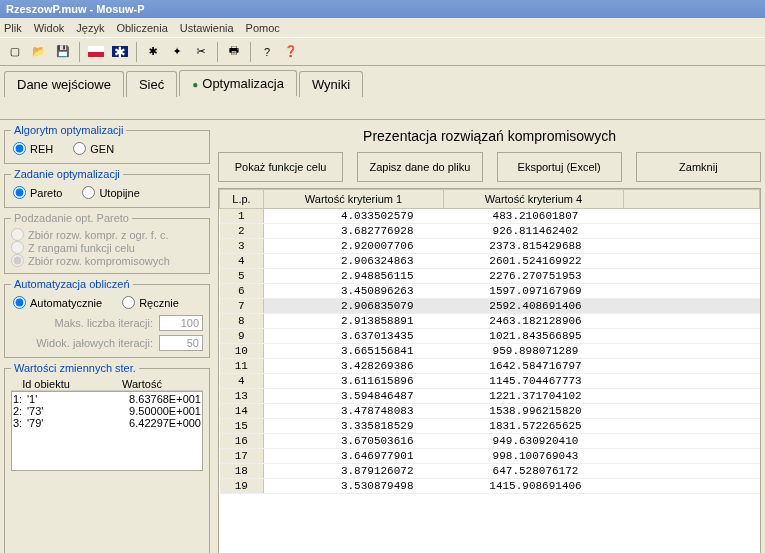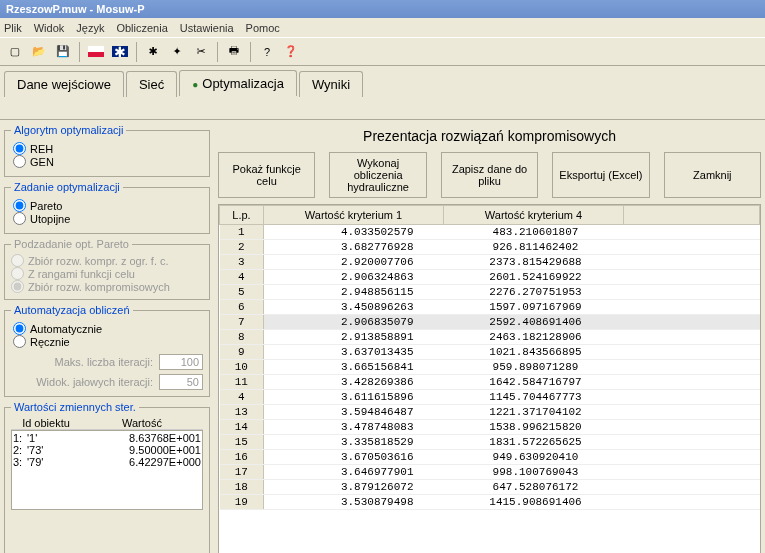--- a/index.html
+++ b/index.html
@@ -13,21 +13,21 @@
   .tabs { display: flex; align-items: flex-end; height: 30px; padding: 4px 4px 0 4px; }
   .tab { padding: 5px 12px; border: 1px solid #aca899; border-bottom: none; background: #ece9d8; margin-right: 2px; border-radius: 3px 3px 0 0; position: relative; top: 1px; font-size: 13px; }
   .tab.active { background: #ece9d8; font-weight: normal; z-index: 2; top: 0; }
   .tab.active::before { content: "●"; color: #2a7a2a; margin-right: 4px; font-size: 10px; }
   .body-area { display: flex; border-top: 1px solid #aca899; height: calc(553px - 18px - 20px - 28px - 30px); margin-top: 23px; }
   .left { width: 214px; padding: 4px; display: flex; flex-direction: column; gap: 4px; }
   .right { flex: 1; padding: 4px; display: flex; flex-direction: column; }
   fieldset { border: 1px solid #aca899; padding: 4px 6px 6px 6px; margin: 0; }
   legend { color: #0046d5; padding: 0 3px; }
   legend.gray { color: #888; }
-  .radio-row { display: flex; gap: 0; padding: 2px 2px; flex-direction: column; }
+  .radio-row { display: flex; gap: 20px; padding: 2px 2px; }
   .radio-item { display: flex; align-items: center; gap: 4px; }
   .radio-item input { margin: 0; }
   .disabled, .disabled * { color: #999 !important; }
   .num-row { display: flex; align-items: center; justify-content: flex-end; gap: 6px; margin-top: 4px; }
   .num-row input { width: 44px; text-align: right; border: 1px solid #aca899; background: #fff; padding: 1px 3px; }
   .ster-head { display: flex; border-bottom: 1px solid #ccc; font-size: 11px; }
   .ster-head span:nth-child(1){ width:70px; text-align:center;}
   .ster-head span:nth-child(2){ flex:1; text-align:center;}
   .ster-body { background:#fff; border:1px solid #aca899; height:80px; font-family: 'Courier New', monospace; font-size:11px; padding:1px; }
   .ster-row { display:flex; }
@@ -191,21 +191,20 @@
             <span>6.42297E+000</span>
           </div>
         </div>
     </fieldset>
   </div>
 
   <div class="right">
     <h3>Prezentacja rozwiązań kompromisowych</h3>
     <div class="btn-row" id="btnrow">
         <div class="btn">Pokaż funkcje celu</div>
-        <div class="btn">Wykonaj obliczenia hydrauliczne</div>
         <div class="btn">Zapisz dane do pliku</div>
         <div class="btn">Eksportuj (Excel)</div>
         <div class="btn">Zamknij</div>
       </div>
     <div class="grid">
       <table>
         <thead>
             <tr id="gridhead">
               <th style="width: 44px;">L.p.</th>
               <th>Wartość kryterium 1</th>

